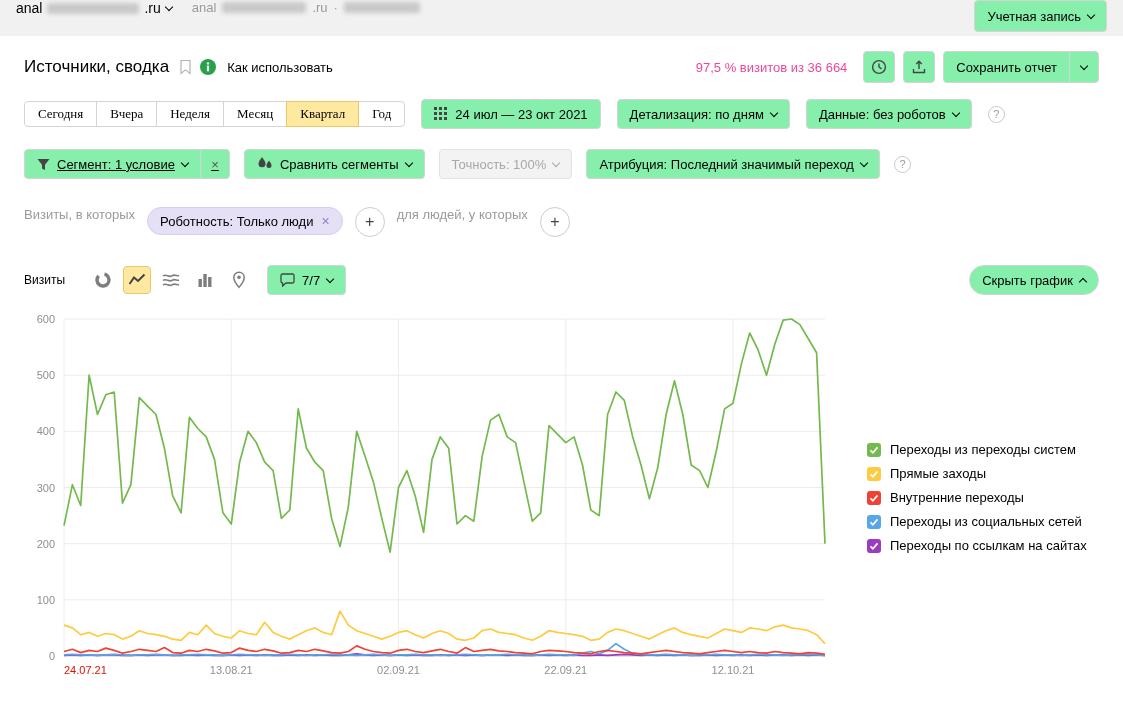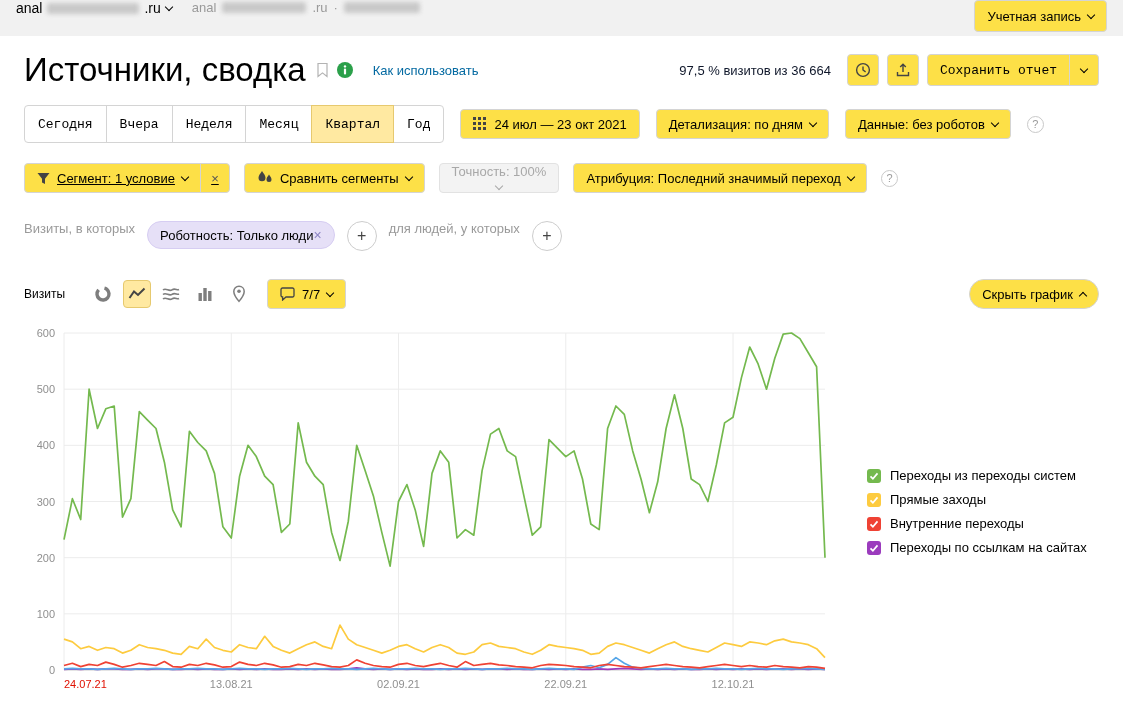--- a/index.html
+++ b/index.html
@@ -12,56 +12,56 @@
     height: 36px; background: #f1f1f1; display: flex; align-items: flex-start;
     padding: 0 16px;
   }
   .site-main { display: flex; align-items: center; gap: 5px; font-size: 14px; color:#000; cursor: pointer; }
   .blur { display: inline-block; background: #c9c9c9; filter: blur(2px); border-radius: 2px; height: 11px; }
   .site-secondary { color: #9a9a9a; margin-left: 20px; font-size: 13px; display: flex; align-items: center; gap: 6px; }
   .chev { width: 6px; height: 6px; border-right: 1.4px solid currentColor; border-bottom: 1.4px solid currentColor;
           transform: rotate(45deg); display: inline-block; margin-top: -3px; flex: none; }
   .chev.up { transform: rotate(-135deg); margin-top: 3px; }
   .btn {
-    background: #fde047; border: 1px solid #d4d4d4; border-radius: 4px; height: 30px;
+    background: #86efac; border: 1px solid #d4d4d4; border-radius: 4px; height: 30px;
     padding: 0 12px; font-size: 13px; display: inline-flex; align-items: center; gap: 7px;
     cursor: pointer; color: #000; white-space: nowrap; font-family: inherit;
   }
-  .btn.disabled { background: #f3f3f3; color: #a8a8a8; border-color: #e2e2e2; flex-direction: column; }
+  .btn.disabled { background: #f3f3f3; color: #a8a8a8; border-color: #e2e2e2; }
   .icon-btn { width: 32px; height: 32px; padding: 0; justify-content: center; }
   .title-row { display: flex; align-items: center; padding: 15px 24px 9px; }
-  .page-title { font-size: 33px; font-weight: 500; margin: 0 10px 0 0; }
-  .howto { color: #0369a1; display: flex; align-items: center; gap: 20px; margin-left: 8px; cursor: pointer; }
+  .page-title { font-size: 17px; font-weight: 500; margin: 0 10px 0 0; }
+  .howto { color: #000000; display: flex; align-items: center; gap: 11px; margin-left: 8px; cursor: pointer; }
   .title-right { margin-left: auto; display: flex; align-items: center; gap: 8px; }
-  .visits-summary { color: #0f172a; margin-right: 8px; }
-  .save-group { display: inline-flex; font-family: Liberation Mono, monospace; }
+  .visits-summary { color: #ec4899; margin-right: 8px; }
+  .save-group { display: inline-flex; }
   .save-group .btn:first-child { border-radius: 4px 0 0 4px; }
   .save-group .btn:last-child { border-radius: 0 4px 4px 0; margin-left: -1px; width: 30px; padding: 0; justify-content: center; }
   .tabs-row, .filters-row { display: flex; align-items: center; padding: 7px 24px 7px; gap: 16px; }
   .filters-row { padding-top: 13px; gap: 14px; }
   .seg-tabs { display: inline-flex; }
   .tab-btn {
-    background: #fff; border: 1px solid #d4d4d4; height: 38px; padding: 0 13px; font-size: 13px;
-    margin-left: -1px; cursor: pointer; font-family: Liberation Mono, monospace; position: relative;
+    background: #fff; border: 1px solid #d4d4d4; height: 26px; padding: 0 13px; font-size: 13px;
+    margin-left: -1px; cursor: pointer; font-family: Liberation Serif, serif; position: relative;
   }
   .tab-btn:first-child { border-radius: 4px 0 0 4px; margin-left: 0; }
   .tab-btn:last-child { border-radius: 0 4px 4px 0; }
   .tab-btn.active { background: #ffe9a1; border-color: #e6c96f; z-index: 1; }
   .q-icon {
     width: 17px; height: 17px; border: 1px solid #c9c9c9; border-radius: 50%;
     display: inline-flex; align-items: center; justify-content: center;
     color: #9a9a9a; font-size: 11px; cursor: pointer; flex: none;
   }
   .joined { display: inline-flex; text-decoration: underline; }
   .joined .btn:first-child { border-radius: 4px 0 0 4px; }
   .joined .btn:last-child { border-radius: 0 4px 4px 0; margin-left: -1px; width: 30px; padding: 0; justify-content: center; color: #555; }
   .segment-row { display: flex; gap: 12px; padding: 21px 24px 4px; color: #9a9a9a; }
   .pill {
     background: #e6e0f7; border: 1px solid #d6cdf2; border-radius: 16px; color: #000;
-    padding: 0 12px; height: 28px; display: inline-flex; align-items: center; cursor: pointer;
+    padding: 0 12px; height: 28px; display: inline-flex; align-items: center; gap: 8px; cursor: pointer;
   }
   .pill .x { color: #8d84c4; cursor: pointer; font-size: 14px; }
   .plus-btn {
     width: 30px; height: 30px; border-radius: 50%; border: 1px solid #cdcdcd; background: #fff;
     display: inline-flex; align-items: center; justify-content: center; font-size: 16px; color: #444; cursor: pointer;
   }
   .chart-header { display: flex; align-items: center; padding: 24px 24px 6px; gap: 14px; }
   .chart-title { font-size: 12px; margin-right: 10px; }
   .chart-icons { display: inline-flex; align-items: center; gap: 6px; }
   .cticon {
@@ -324,20 +324,28 @@
       </div>
       <div class="legend-item">
         <span class="legend-check" style="background:#ef4234">
           <svg width="10" height="10" viewBox="0 0 10 10">
             <path d="M1.5 5.3l2.4 2.5 4.6-5.4" stroke="#fff" stroke-width="1.7" fill="none"></path>
           </svg>
         </span>
         <span class="legend-label">Внутренние переходы</span>
       </div>
       <div class="legend-item">
+        <span class="legend-check" style="background:#56a6e8">
+          <svg width="10" height="10" viewBox="0 0 10 10">
+            <path d="M1.5 5.3l2.4 2.5 4.6-5.4" stroke="#fff" stroke-width="1.7" fill="none"></path>
+          </svg>
+        </span>
+        <span class="legend-label">Переходы из социальных сетей</span>
+      </div>
+      <div class="legend-item">
         <span class="legend-check" style="background:#9b3bbd">
           <svg width="10" height="10" viewBox="0 0 10 10">
             <path d="M1.5 5.3l2.4 2.5 4.6-5.4" stroke="#fff" stroke-width="1.7" fill="none"></path>
           </svg>
         </span>
         <span class="legend-label">Переходы по ссылкам на сайтах</span>
       </div>
     </div>
 </div>
 

